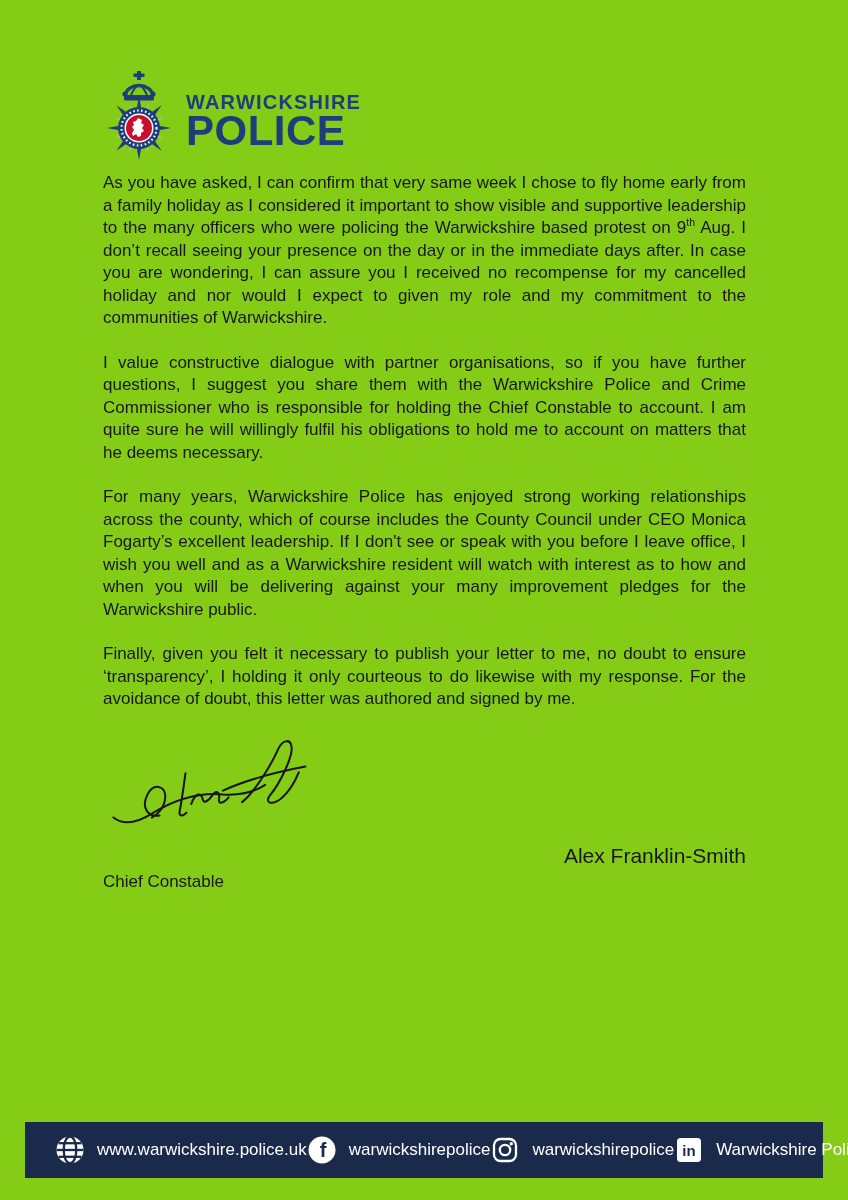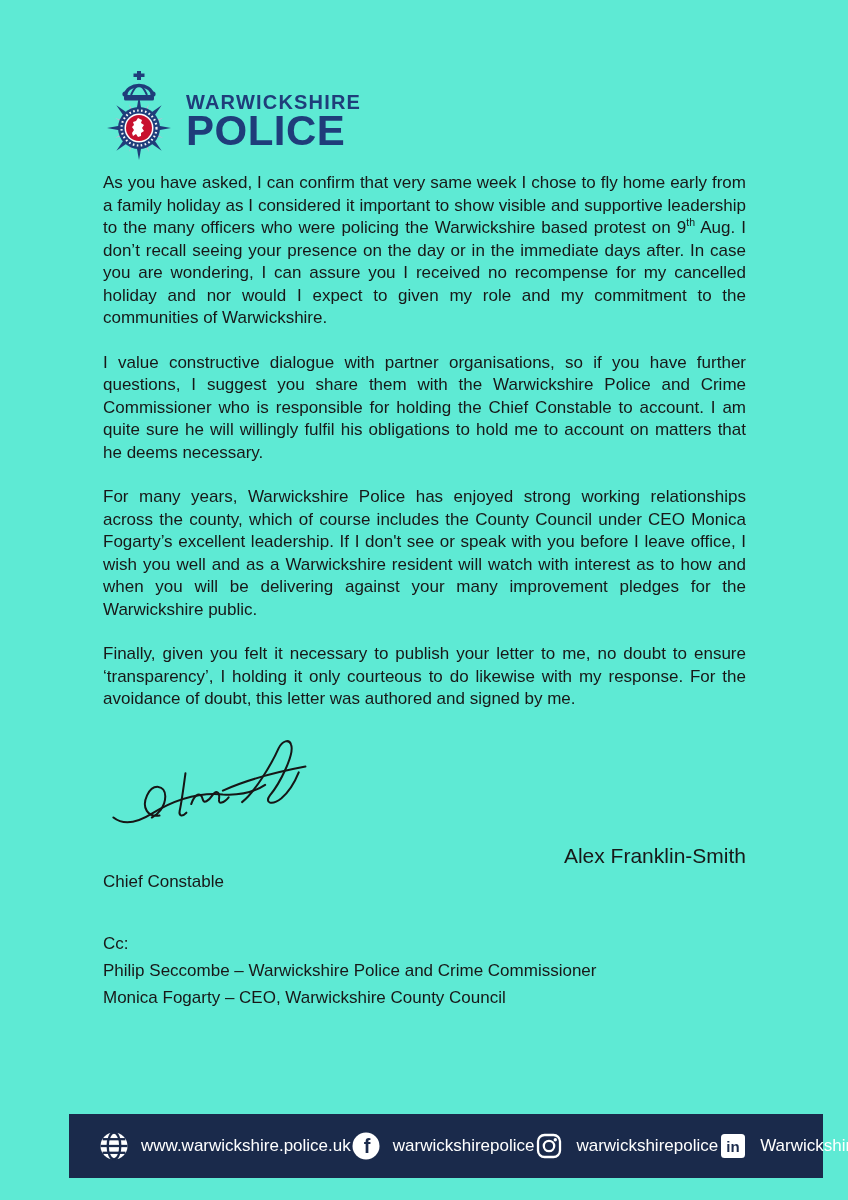--- a/index.html
+++ b/index.html
@@ -1,17 +1,17 @@
 <!DOCTYPE html>
 <html><head>
 <meta charset="utf-8">
 <style>
   html,body { margin:0; padding:0; background:#ffffff; }
   .page {
-    position:relative; width:848px; height:1200px; background:#5eead4;
+    position:relative; width:848px; height:1200px; background:#84cc16;
     font-family:"Liberation Sans", sans-serif; color:#181818; overflow:hidden;
   }
 
   
   .letterhead { display:flex; align-items:flex-start; gap:9px; padding:70px 0 0 101px; }
   .crest svg { display:block; }
   .wordmark { margin-top:21px; color:#1f3d7a; }
   .brand-top { font-size:20px; font-weight:700; letter-spacing:1.2px; line-height:1.1; }
   .brand-bottom { font-size:42px; font-weight:700; letter-spacing:0.5px; line-height:0.88; }
 
@@ -25,24 +25,24 @@
 
   .closing { margin:24px 0 0 0; text-align:left; }
   .signature-wrap { margin:8px 0 0 2px; height:96px; }
   .signatory-name { margin-top:16px; font-size:21px; text-align:right; }
   .signatory-title { margin-top:4px; font-size:17px; font-weight:400; text-align:left; }
 
   .cc-block { margin-top:36px; font-size:17px; line-height:27px; text-align:left; }
 
   
   .footbar {
-    position:absolute; left:25px; right:25px; bottom:22px; height:64px;
+    position:absolute; left:25px; right:25px; bottom:22px; height:56px;
     background:#1a2a4b; color:#ffffff;
     display:flex; align-items:center; justify-content:space-between;
-    padding:0 30px; box-sizing:border-box; font-size:17px;margin-left:44px;
+    padding:0 30px; box-sizing:border-box; font-size:17px;
   }
   .foot-item { display:flex; align-items:center; gap:12px; white-space:nowrap; }
   .foot-item svg { display:block; }
 </style>
 </head>
 <body>
 
 <div class="page">
 
   <header class="letterhead">
@@ -112,25 +112,20 @@
           <path d="M85 74 C 89 63 95 61 97 69 C 98 74 103 71 107 65 C 111 59 115 61 114 69 C 113 75 119 73 124 67"></path>
           <path d="M138 72 C 150 63 168 34 176 16 C 180 8 187 6 189 12 C 193 22 177 53 167 65 C 161 73 169 76 179 68 C 187 61 193 51 197 41"></path>
           <path d="M118 60 C 140 50 172 41 204 35"></path>
         </g>
       </svg>
     </div>
 
     <div class="signatory-name">Alex Franklin-Smith</div>
     <div class="signatory-title">Chief Constable</div>
 
-    <div class="cc-block">
-      <div>Cc:</div>
-      <div>Philip Seccombe – Warwickshire Police and Crime Commissioner</div>
-      <div>Monica Fogarty – CEO, Warwickshire County Council</div>
-    </div>
   </main>
 
   <footer class="footbar">
 
     <div class="foot-item">
       <svg width="30" height="30" viewBox="0 0 30 30">
         <circle cx="15" cy="15" r="13.5" fill="#ffffff"></circle>
         <g stroke="#1a2a4b" stroke-width="2.3" fill="none">
           <ellipse cx="15" cy="15" rx="6.3" ry="13.5"></ellipse>
           <line x1="1.5" y1="15" x2="28.5" y2="15"></line>

